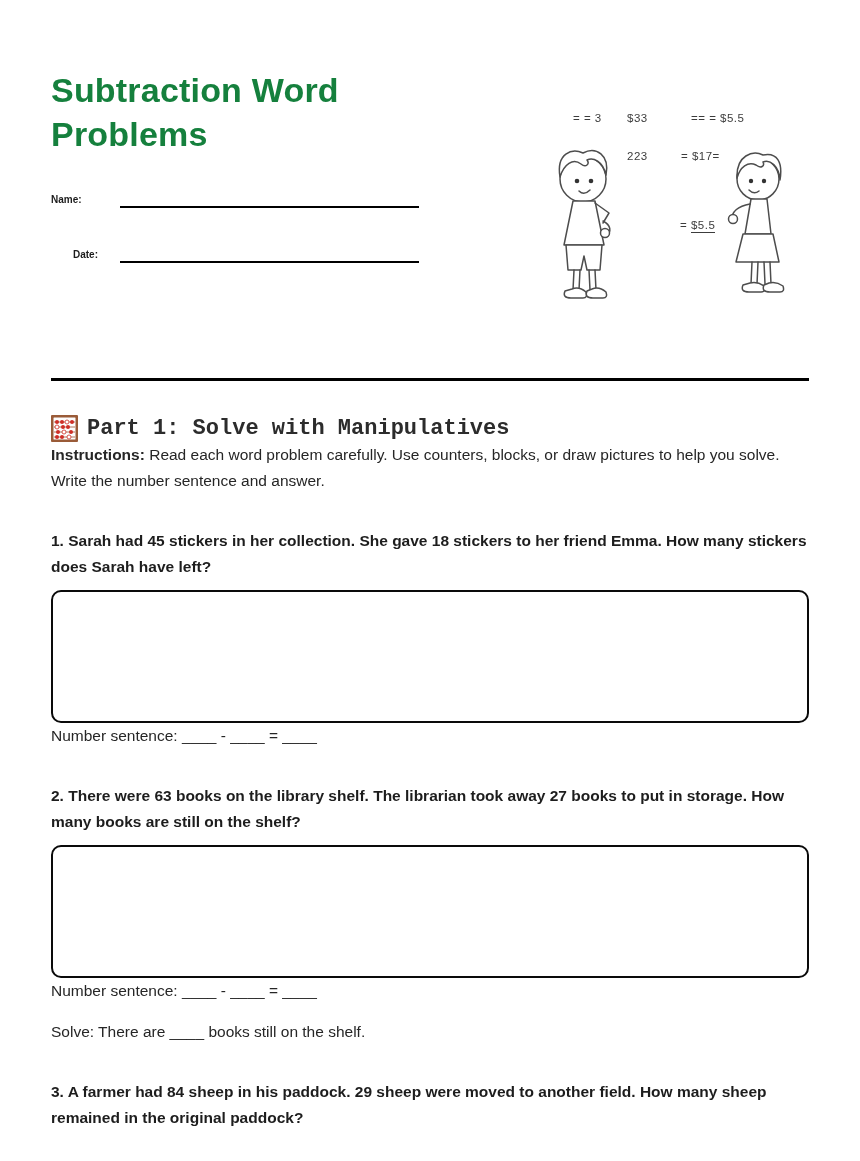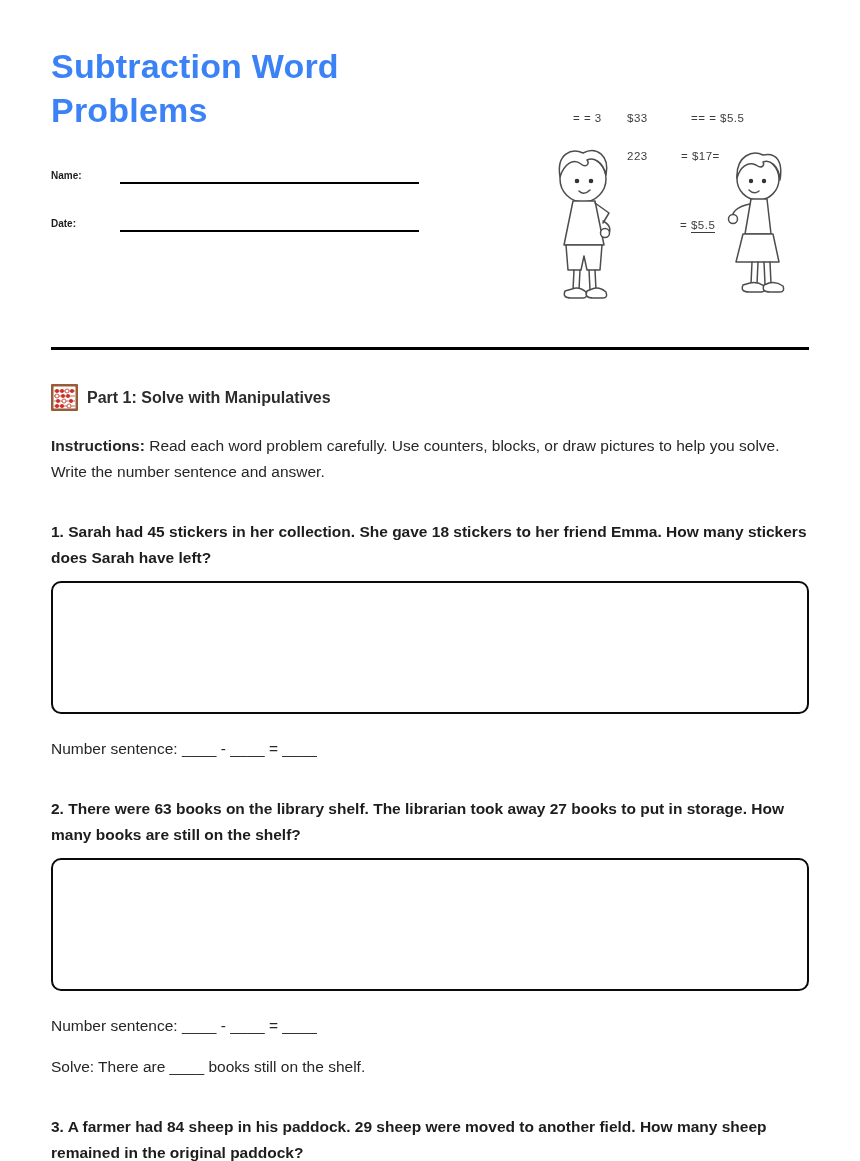--- a/index.html
+++ b/index.html
@@ -6,31 +6,31 @@
   html, body { background: #ffffff; }
   body {
     width: 860px; height: 1161px; overflow: hidden;
     font-family: "Liberation Sans", sans-serif;
     color: #222222;
     position: relative;
   }
   .content { padding-left: 51px; width: 809px; }
 
   .doc-title {
-    margin-top: 44px;
+    margin-top: 68px;
     width: 440px;
     font-size: 34px;
     line-height: 44px;
     font-weight: bold;
-    color: #3b82f6;
+    color: #15803d;
     letter-spacing: 0.2px;
   }
 
   .field-row { display: flex; align-items: flex-end; margin-top: 28px; height: 24px; }
-  .field-row.date { margin-top: 24px; }
+  .field-row.date { margin-top: 31px; text-align: center; }
   .field-label { font-weight: bold; font-size: 10px; color: #1c1c1c; width: 69px; padding-bottom: 3px; }
   .blank-line { width: 299px; border-bottom: 2px solid #000; height: 20px; }
 
   .illustration {
     position: absolute; left: 540px; top: 100px;
     width: 280px; height: 205px;
   }
   .eq {
     position: absolute;
     font-size: 11.5px;
@@ -39,25 +39,25 @@
     white-space: nowrap;
   }
   .eq .u { border-bottom: 1px solid #3c3c3c; padding-bottom: 1px; }
   .kid { position: absolute; }
 
   .rule { margin-top: 115px; width: 758px; height: 3px; background: #000; }
 
   .section-heading {
     margin-top: 34px;
     display: flex; align-items: center;
-    font-size: 16px; font-weight: bold; color: #2c2c2c;
+    font-size: 22px; font-weight: bold; color: #2c2c2c; font-family: Liberation Mono, monospace;
   }
   .abacus { width: 27px; height: 27px; margin-right: 9px; flex: 0 0 auto; }
 
-  p.body-text { font-size: 15.5px; line-height: 26px; margin-top: 22px; color: #262626; width: 758px; }
+  p.body-text { font-size: 15.5px; line-height: 26px; color: #262626; width: 758px; }
   p.problem { font-weight: bold; color: #1d1d1d; margin-top: 34px; }
   .work-box {
     margin-top: 10px;
     width: 758px; height: 133px;
     border: 2px solid #0a0a0a;
     border-radius: 10px;
     background: #fff;
   }
   p.fill-line { }
   p.answer-line { margin-top: 15px; }

